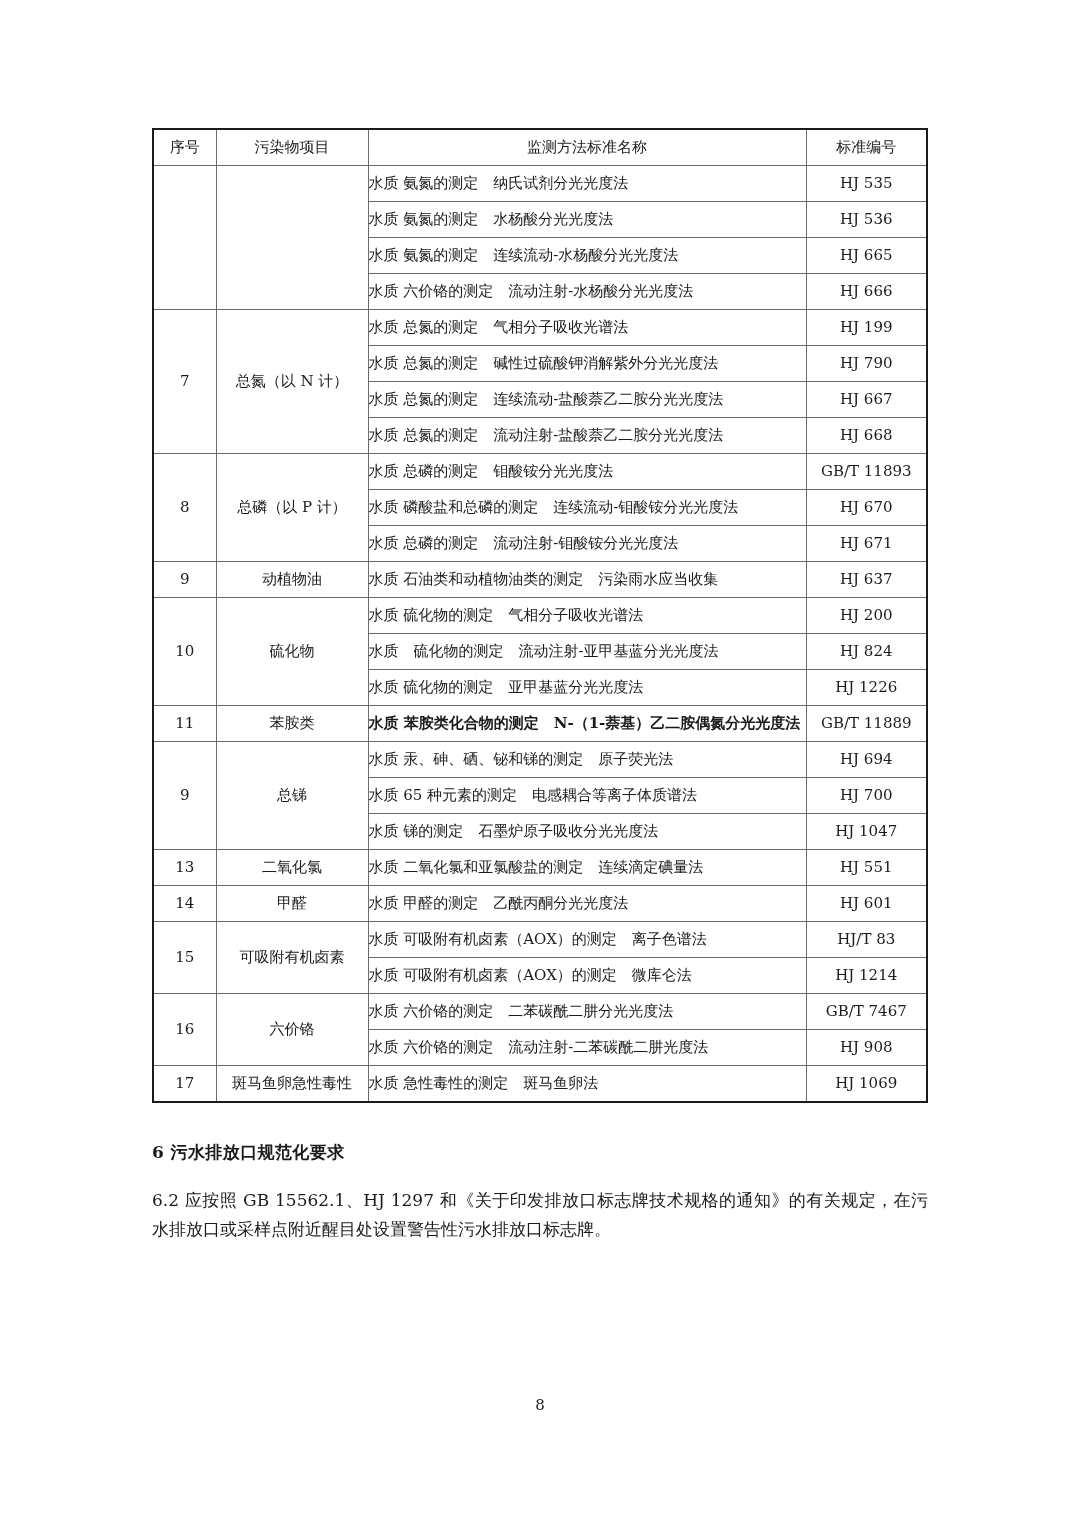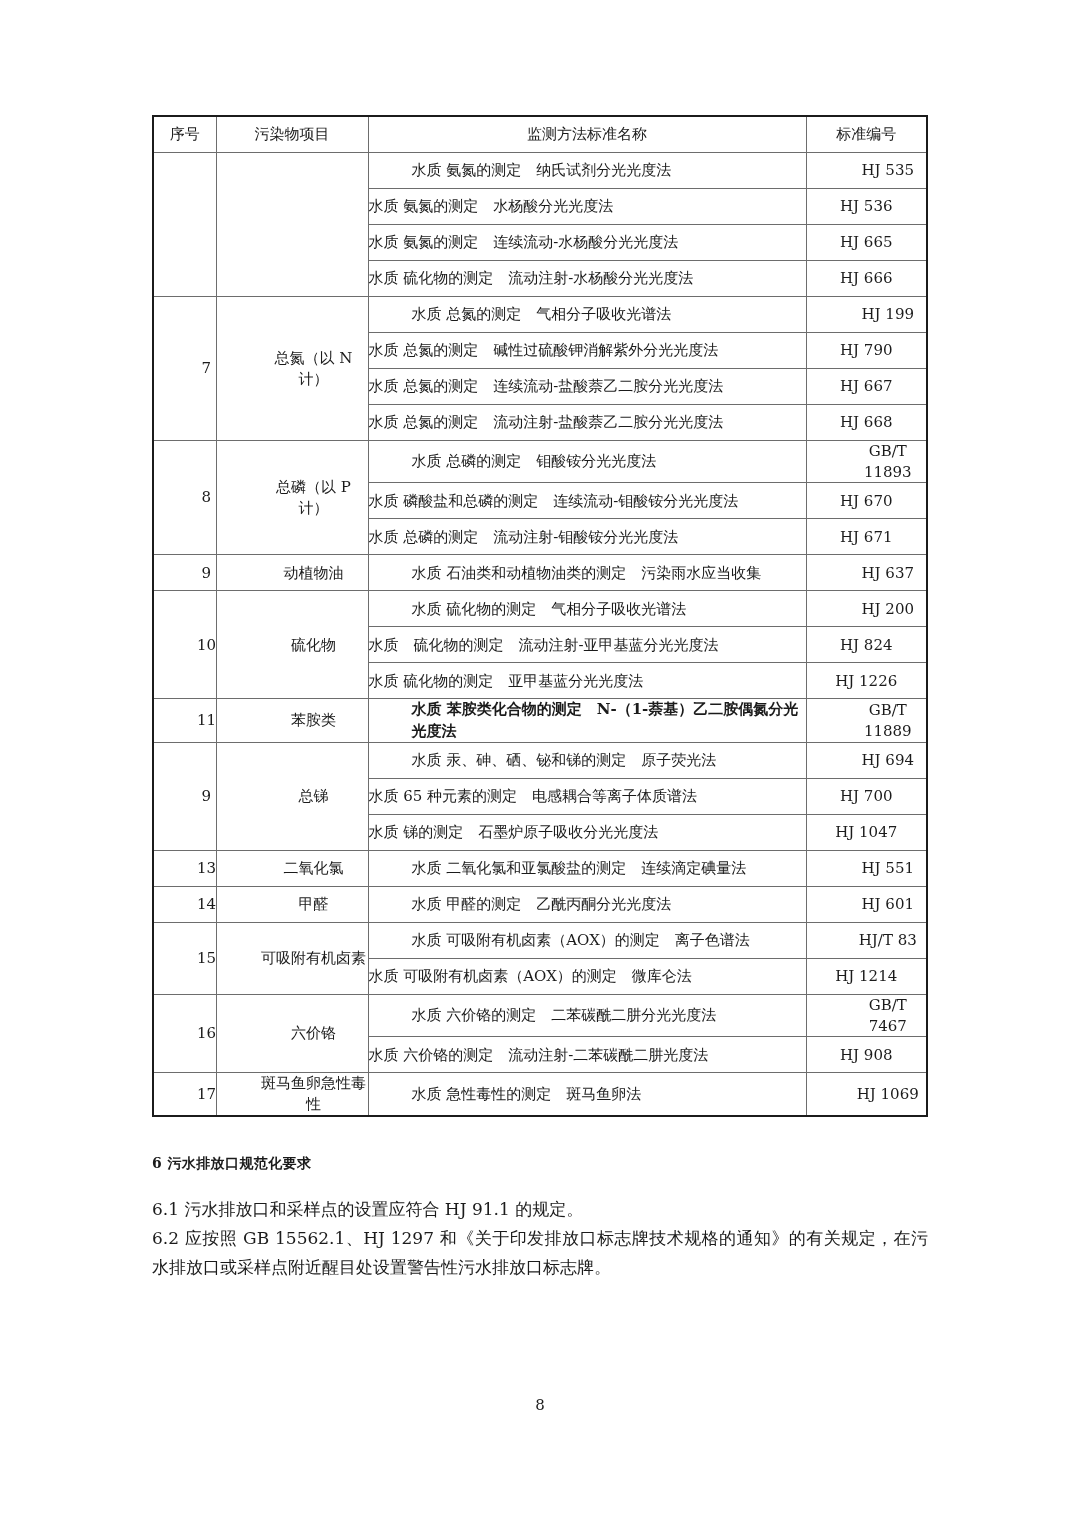--- a/index.html
+++ b/index.html
@@ -13,21 +13,21 @@
     height: 1528px;
     background: #ffffff;
     margin: 0 auto;
     font-family: "DejaVu Serif", "Liberation Serif", serif;
     color: #1b1b1b;
     overflow: hidden;
   }
   .content {
     position: absolute;
     left: 152px;
-    top: 115px;
+    top: 128px;
     width: 776px;
   }
 
   
   table.method-table {
     border-collapse: collapse;
     width: 776px;
     table-layout: fixed;
     border: 2px solid #1b1b1b;
   }
@@ -54,26 +54,26 @@
   tbody td { height: 35px; }
 
   td.c-no, td.c-item, td.c-code { text-align: center; }
   td.c-method {
     text-align: left;
     padding: 4px 7px 4px 9px;
   }
   td.c-method.two-line { line-height: 1.42; font-weight: bold; }
 
   
-  tr.group-start > td { border-top: 1.5px solid #4a4a4a; padding-left: 43px; }
+  tr.group-start > td { border-top: 1.5px solid #4a4a4a; }
 
   
   .section-heading {
     margin: 38px 0 0 0;
-    font-size: 14px;
+    font-size: 17px;
     font-weight: bold;
     letter-spacing: 0.4px;
   }
   .para {
     margin: 0;
     font-size: 17px;
     line-height: 1.72;
     text-align: justify;
   }
   .para-block { margin-top: 22px; }
@@ -118,21 +118,21 @@
           </tr>
           <tr>
             <td class="c-method">水质 氨氮的测定　水杨酸分光光度法</td>
             <td class="c-code">HJ 536</td>
           </tr>
           <tr>
             <td class="c-method">水质 氨氮的测定　连续流动-水杨酸分光光度法</td>
             <td class="c-code">HJ 665</td>
           </tr>
           <tr>
-            <td class="c-method">水质 硫化物的测定　流动注射-水杨酸分光光度法</td>
+            <td class="c-method">水质 六价铬的测定　流动注射-水杨酸分光光度法</td>
             <td class="c-code">HJ 666</td>
           </tr>
           <tr class="group-start">
             <td class="c-no" rowspan="4">7</td>
             <td class="c-item" rowspan="4">总氮（以 N 计）</td>
             <td class="c-method">水质 总氮的测定　气相分子吸收光谱法</td>
             <td class="c-code">HJ 199</td>
           </tr>
           <tr>
             <td class="c-method">水质 总氮的测定　碱性过硫酸钾消解紫外分光光度法</td>
@@ -237,21 +237,20 @@
             <td class="c-item" rowspan="1">斑马鱼卵急性毒性</td>
             <td class="c-method">水质 急性毒性的测定　斑马鱼卵法</td>
             <td class="c-code">HJ 1069</td>
           </tr>
         </tbody>
     </table>
 
     <div class="para-block">
       <p class="section-heading">6  污水排放口规范化要求</p>
       <div class="para-block">
-        <p class="para">6.1  污水排放口和采样点的设置应符合 HJ 91.1 的规定。</p>
         <p class="para">6.2  应按照 GB 15562.1、HJ 1297 和《关于印发排放口标志牌技术规格的通知》的有关规定，在污水排放口或采样点附近醒目处设置警告性污水排放口标志牌。</p>
       </div>
     </div>
 
   </div>
 
   <div class="page-number">8</div>
 </div>
 
 </body></html>

